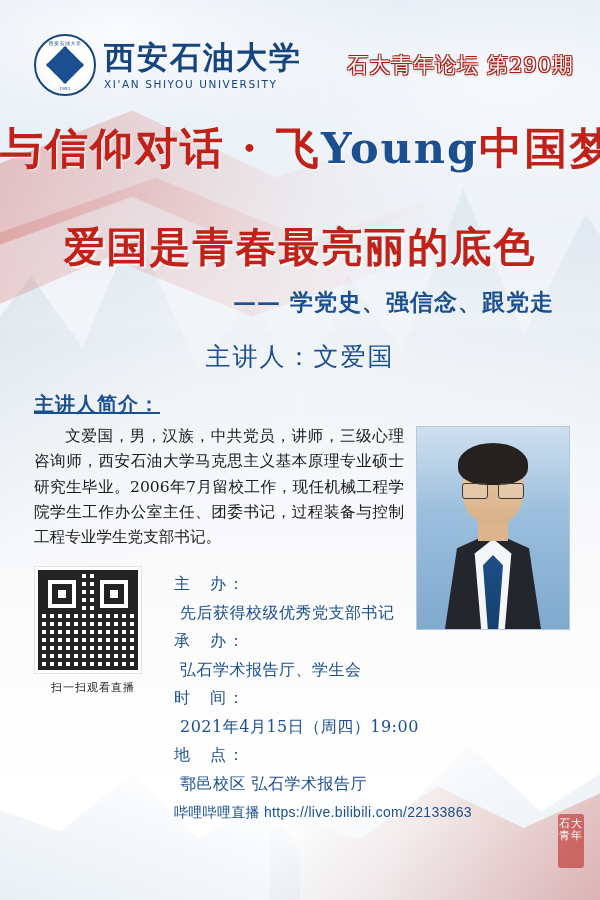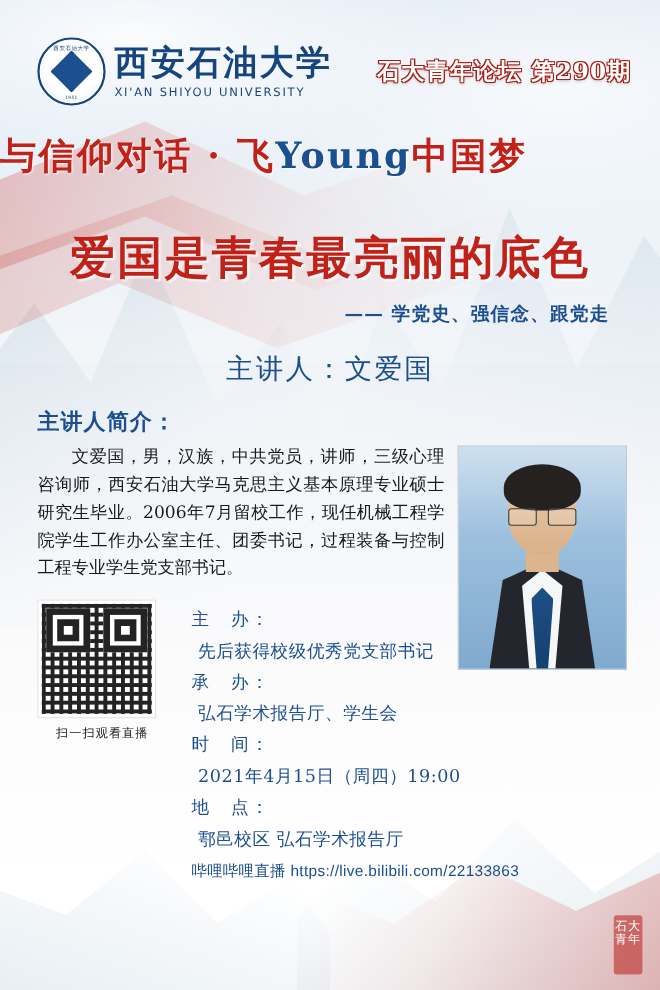--- a/index.html
+++ b/index.html
@@ -107,21 +107,21 @@
     right: -10px;
     bottom: -6px;
     width: 360px;
     height: 150px;
     background: linear-gradient(300deg, rgba(196,36,28,0.30), rgba(222,90,70,0.08) 55%, rgba(255,255,255,0) 80%);
     clip-path: polygon(100% 100%, 100% 22%, 76% 48%, 52% 20%, 30% 56%, 8% 34%, 0% 62%, 0% 100%);
   }
   .seal {
     position: absolute;
     right: 16px;
-    bottom: 14px;
+    bottom: 32px;
     width: 26px;
     height: 54px;
     background: rgba(183,30,24,0.55);
     border-radius: 3px;
     color: #fff;
     font-size: 11px;
     line-height: 1.1;
     text-align: center;
     padding-top: 4px;
     box-sizing: border-box;
@@ -196,38 +196,38 @@
     font-size: 10.5px;
     color: #16457e;
     letter-spacing: 1.6px;
     margin-top: 3px;
     white-space: nowrap;
   }
   .forum-tag {
     margin-left: auto;
     margin-right: 4px;
     font-family: "DejaVu Serif", "Liberation Serif", serif;
-    font-weight: bold;
+    font-weight: normal;
     font-size: 21px;
     color: #ffffff;
     text-shadow:
       1px 1px 0 #a81b14, -1px 1px 0 #a81b14, 1px -1px 0 #a81b14, -1px -1px 0 #a81b14,
       0 2px 3px rgba(0,0,0,0.25);
     letter-spacing: 1px;
     white-space: nowrap;
   }
 
   
   .slogan {
     position: relative;
-    text-align: left;
+    text-align: center;
     margin-top: 16px;
     font-family: "DejaVu Serif", "Liberation Serif", serif;
     font-weight: bold;
-    font-size: 33px;
+    font-size: 43px;
     letter-spacing: 2px;
     color: #c0221a;
     text-shadow: 1px 1px 2px rgba(255,255,255,0.9);
     white-space: nowrap;
   }
   .slogan .blue {
     color: #1b4f8f;
   }
 
   
@@ -243,21 +243,21 @@
     text-shadow: 2px 2px 2px rgba(255,255,255,0.85);
     white-space: nowrap;
   }
   .sub-title {
     position: relative;
     text-align: right;
     margin-top: 12px;
     padding-right: 46px;
     font-family: "DejaVu Serif", "Liberation Serif", serif;
     font-weight: bold;
-    font-size: 17px;
+    font-size: 23px;
     color: #1b4f8f;
     letter-spacing: 1px;
     white-space: nowrap;
   }
   .speaker-line {
     position: relative;
     text-align: center;
     margin-top: 22px;
     font-family: "DejaVu Serif", "Liberation Serif", serif;
     font-weight: normal;
@@ -273,20 +273,21 @@
     margin-top: 18px;
     padding: 0 30px 0 34px;
   }
   .bio-heading {
     font-family: "DejaVu Serif", "Liberation Serif", serif;
     font-weight: bold;
     font-size: 20px;
     color: #1b4f8f;
     letter-spacing: 1px;
     margin-bottom: 6px;
+    text-decoration: underline;
   }
   .portrait {
     float: right;
     width: 152px;
     height: 202px;
     margin: 2px 0 6px 12px;
     border: 1px solid #b9c8d8;
     background:
       linear-gradient(to bottom, #cfe0ef 0%, #9dc0de 40%, #7fa9ce 100%);
     position: relative;

